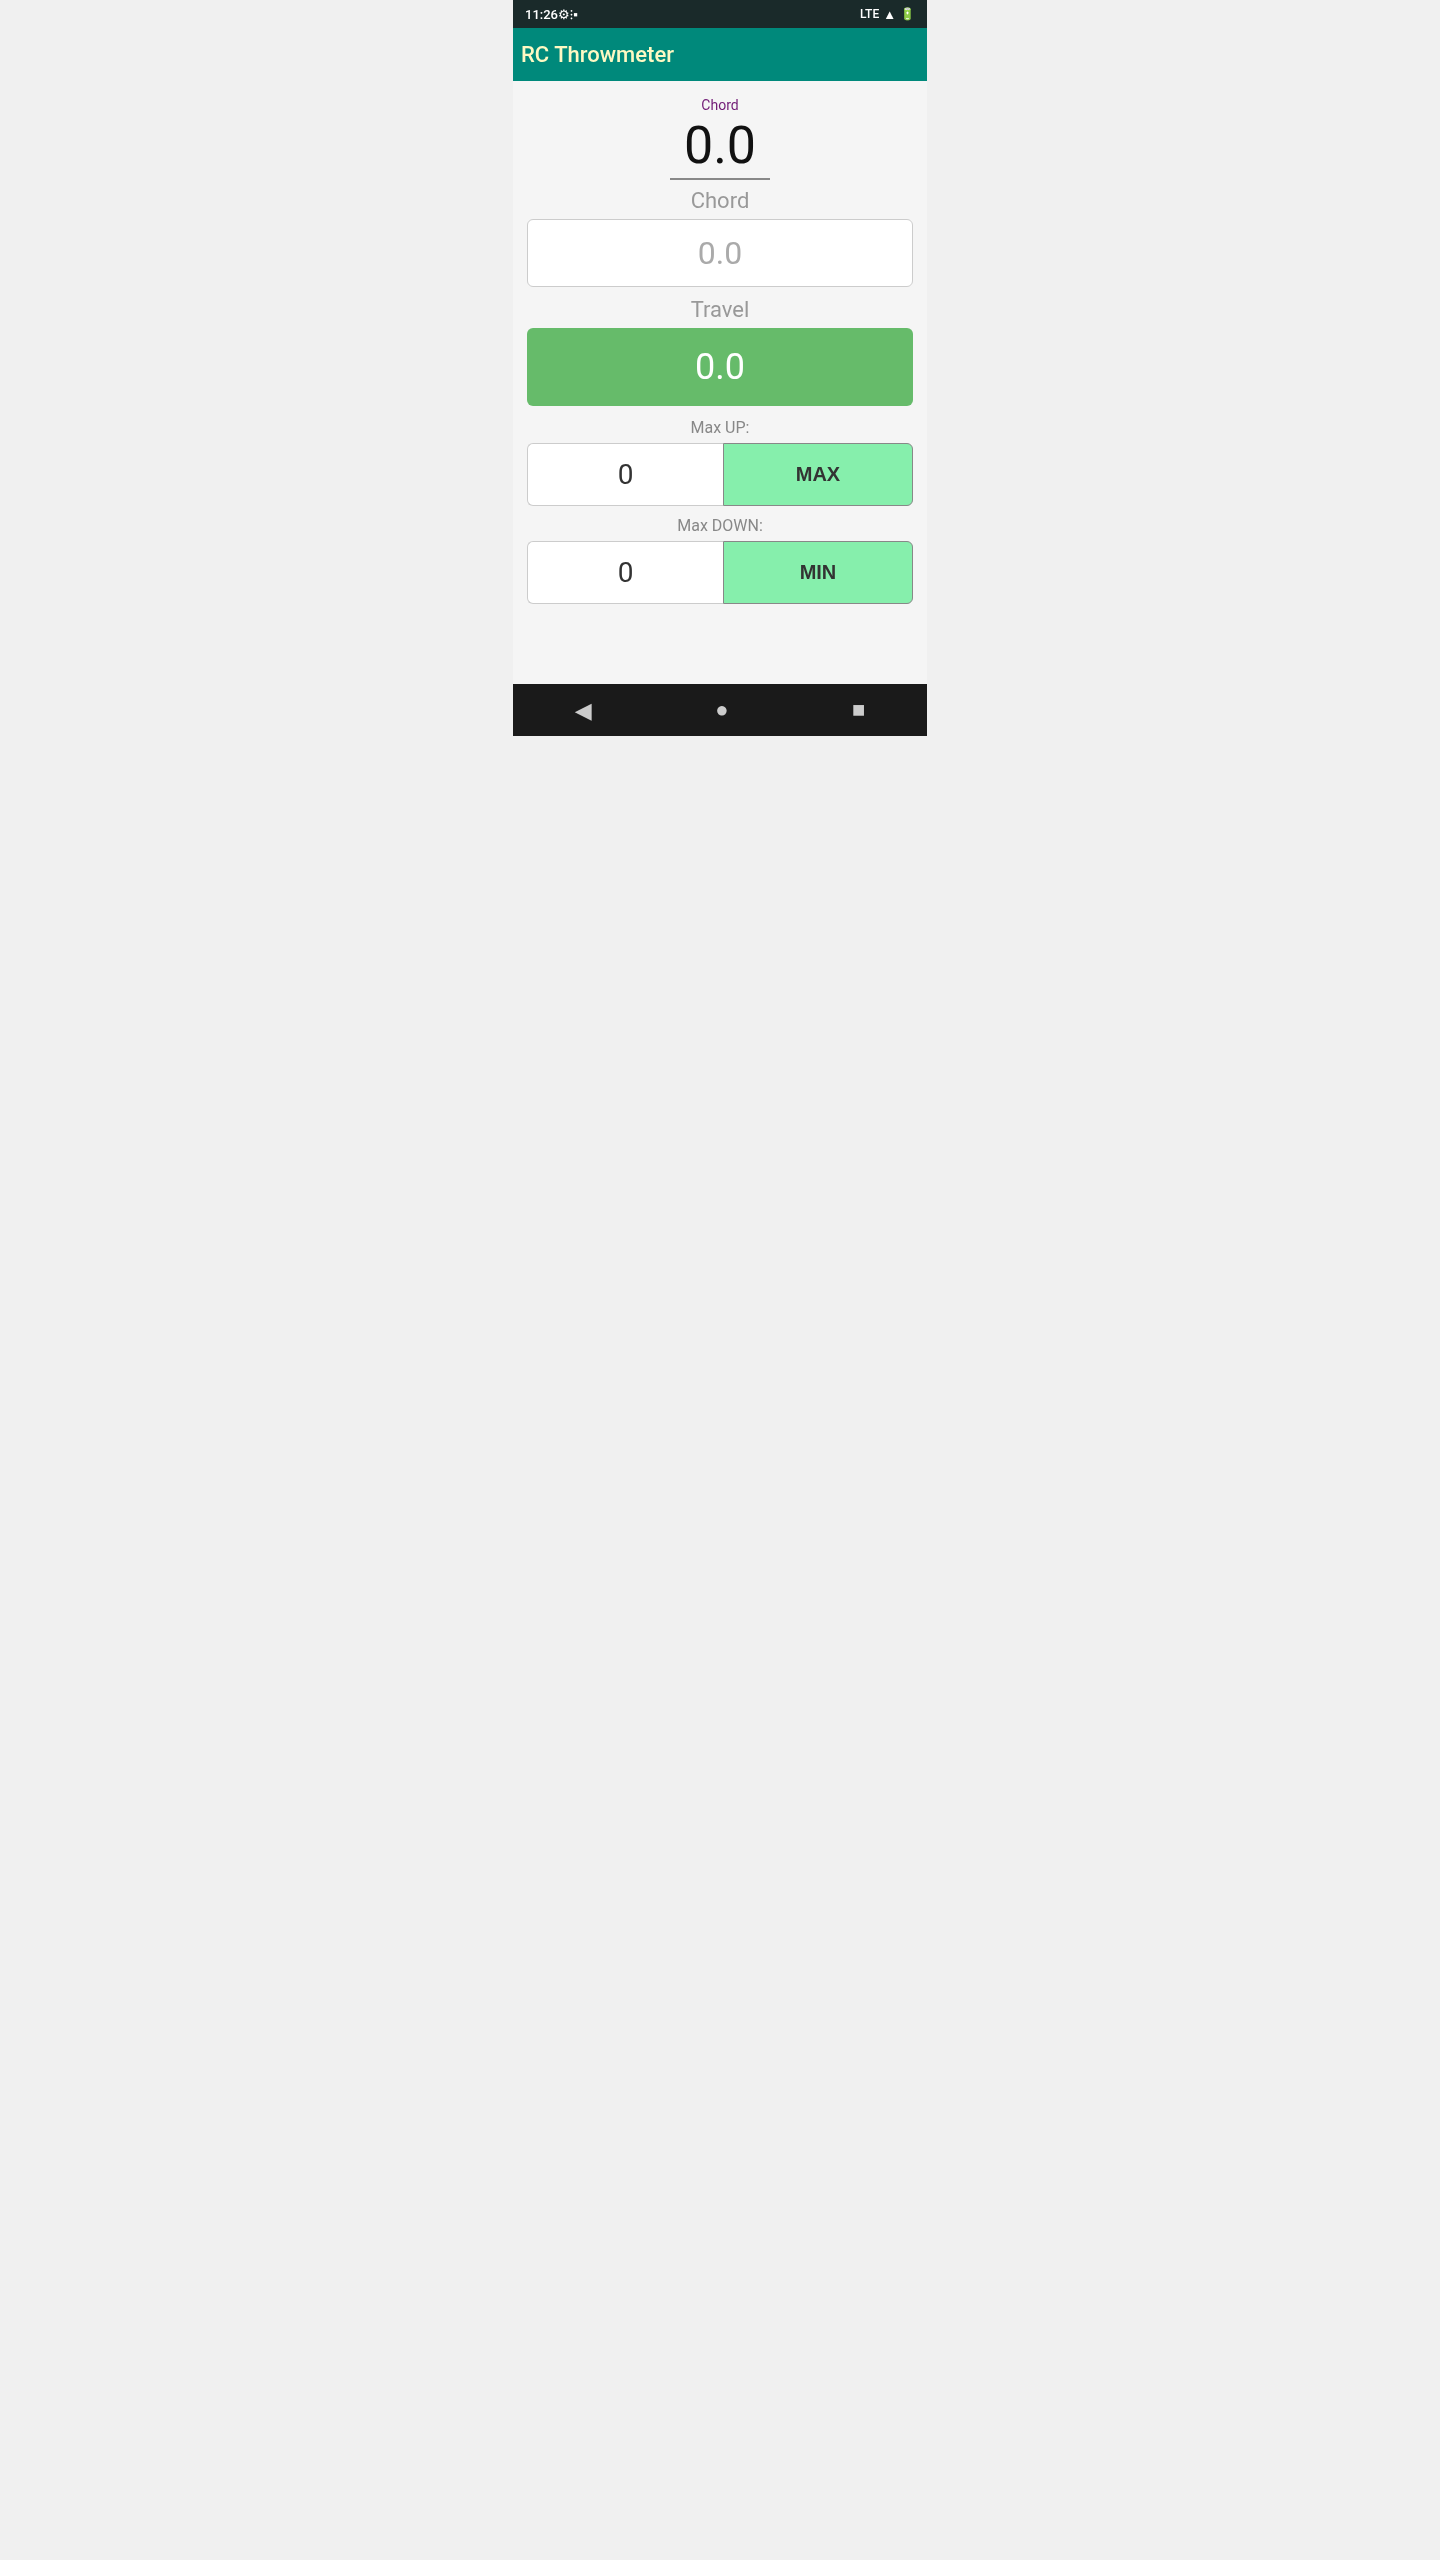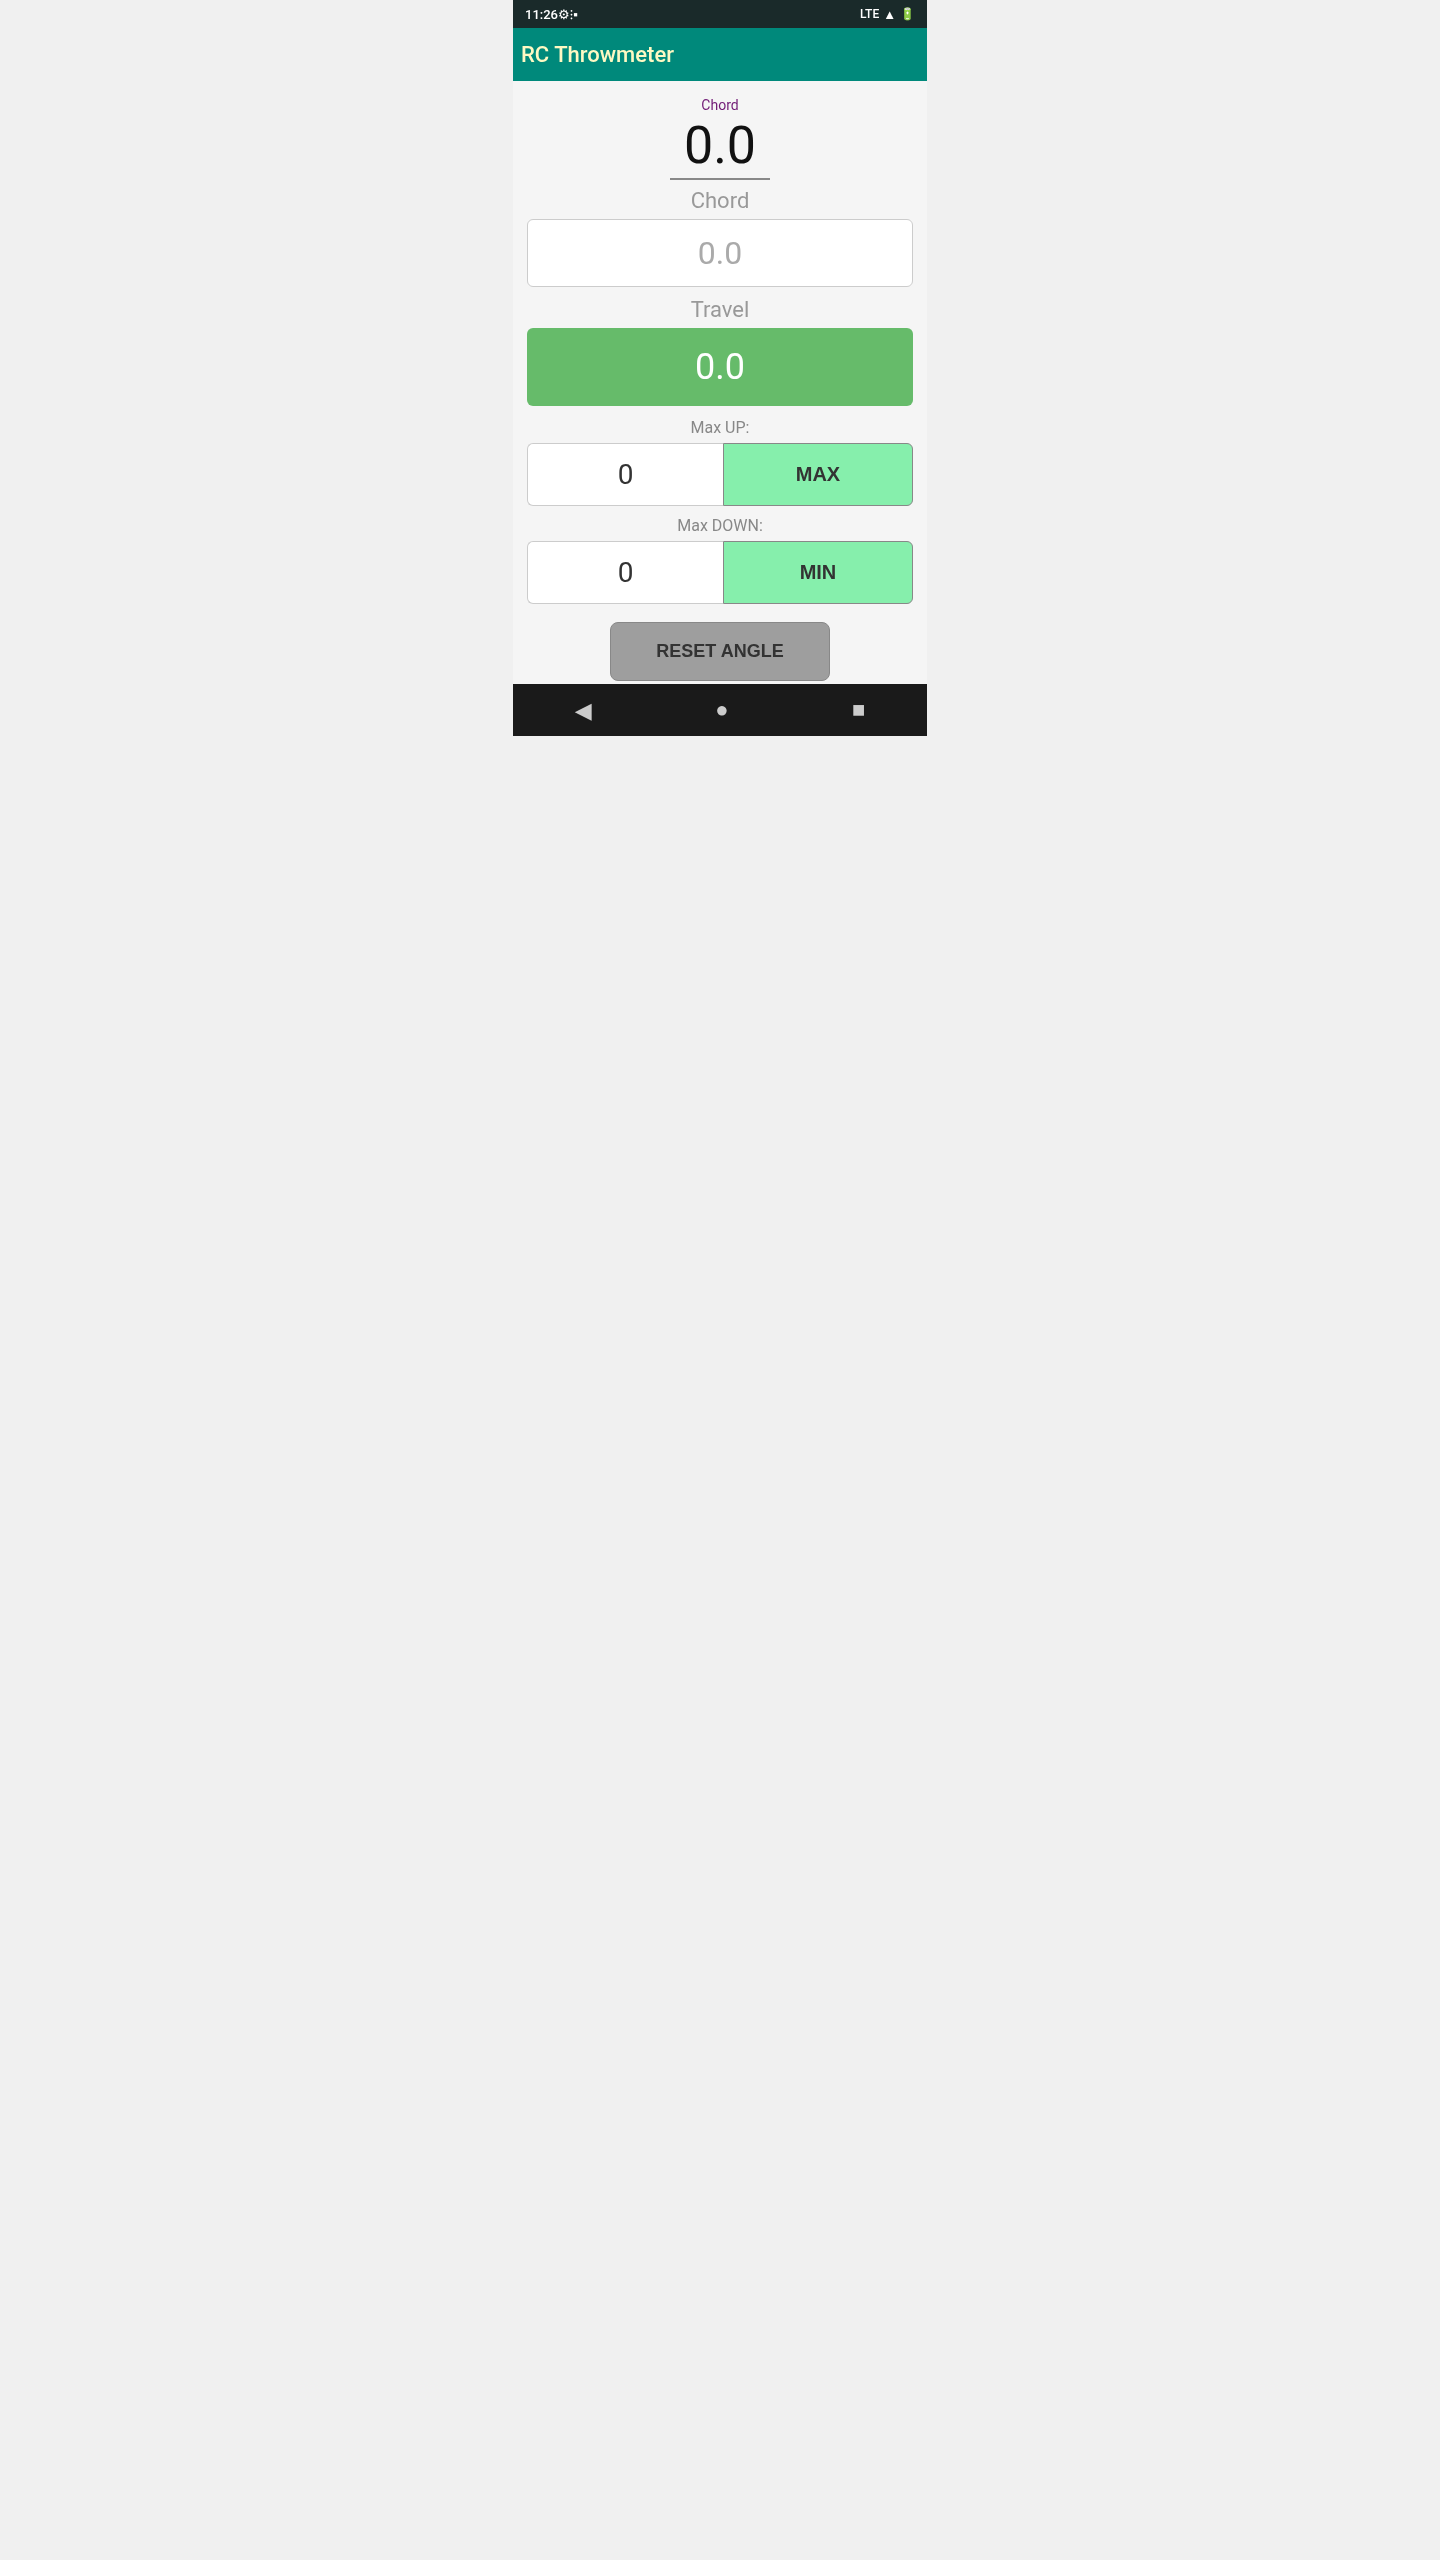--- a/index.html
+++ b/index.html
@@ -279,23 +279,20 @@
   </div>
 
   <div class="max-section">
     <span class="max-section-label">Max DOWN:</span>
     <div class="max-row">
       <div class="max-input">0</div>
       <button class="max-button">MIN</button>
     </div>
   </div>
 
-  <div class="reset-section">
-    <button class="reset-button">RESET ANGLE</button>
-  </div>
 
 </div>
 
 <div class="nav-bar">
   <span class="nav-icon">◀</span>
   <span class="nav-icon">●</span>
   <span class="nav-icon">■</span>
 </div>
 
 </body></html>

